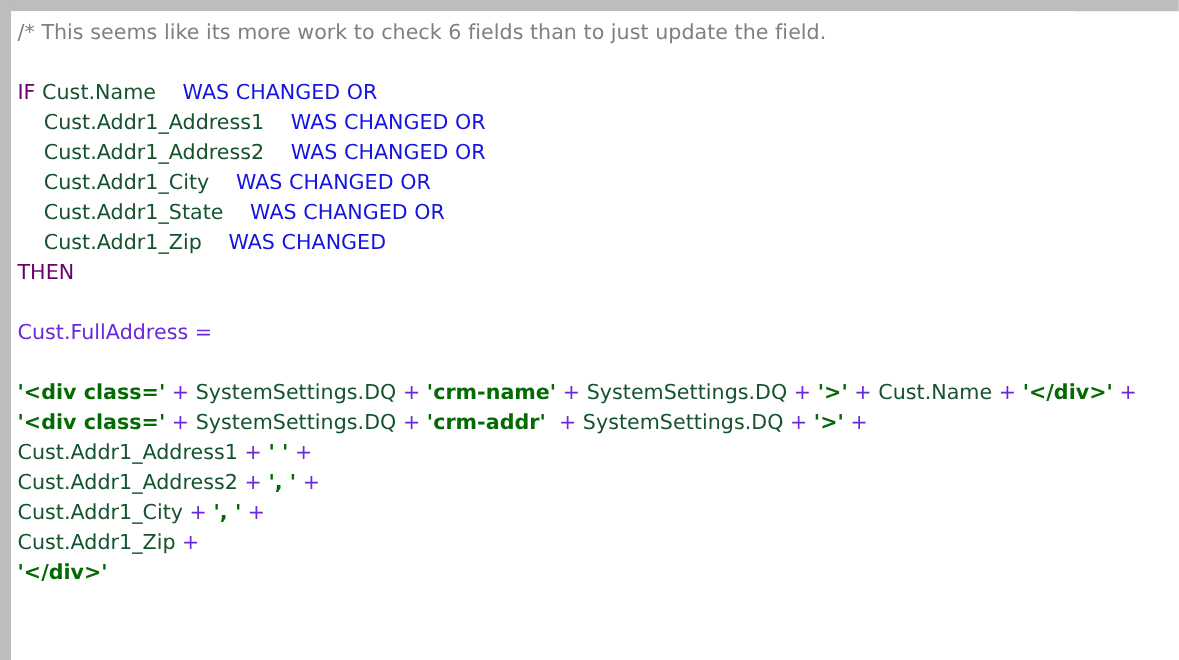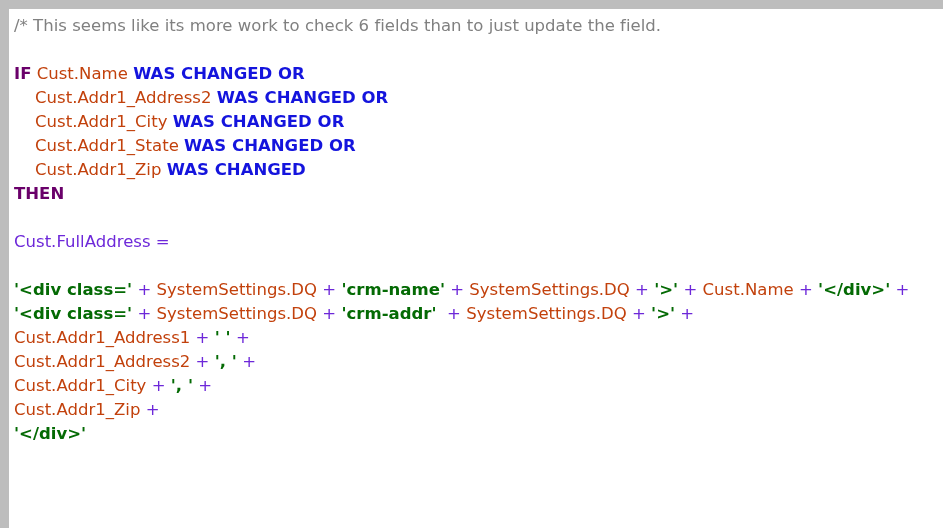--- a/index.html
+++ b/index.html
@@ -56,39 +56,40 @@
     white-space: pre;
     color: #000000;
     letter-spacing: 0.02px;
   }
   .code-line.blank {
     height: 24px;
   }
 
   
   .tok-comment  { color: #808080; }
-  .tok-keyword  { color: #6a006a; font-weight: bold; }
-  .tok-op-kw    { color: #1414dd; font-weight: bold; }
-  .tok-ident    { color: #c2410c; }
+  .tok-keyword  { color: #6a006a; font-weight: normal; }
+  .tok-op-kw    { color: #1414dd; font-weight: normal; margin-left: 16px; }
+  .tok-ident    { color: #14532d; }
   .tok-string   { color: #046a04; font-weight: bold; text-align: center; }
   .tok-plain    { color: #6d28d9; }
 </style>
 </head>
 <body>
 
 <div id="root">
 
   <div class="top-band"></div>
   <div class="left-gutter"></div>
 
   <div class="code-surface">
     <div id="code-lines">
         <div class="code-line"><span class="tok-comment">/* This seems like its more work to check 6 fields than to just update the field.</span></div>
         <div class="code-line blank">&nbsp;</div>
         <div class="code-line"><span class="tok-keyword">IF</span><span class="tok-plain"> </span><span class="tok-ident">Cust.Name</span><span class="tok-plain"> </span><span class="tok-op-kw">WAS CHANGED OR</span></div>
+        <div class="code-line"><span class="tok-plain">    </span><span class="tok-ident">Cust.Addr1_Address1</span><span class="tok-plain"> </span><span class="tok-op-kw">WAS CHANGED OR</span></div>
         <div class="code-line"><span class="tok-plain">    </span><span class="tok-ident">Cust.Addr1_Address2</span><span class="tok-plain"> </span><span class="tok-op-kw">WAS CHANGED OR</span></div>
         <div class="code-line"><span class="tok-plain">    </span><span class="tok-ident">Cust.Addr1_City</span><span class="tok-plain"> </span><span class="tok-op-kw">WAS CHANGED OR</span></div>
         <div class="code-line"><span class="tok-plain">    </span><span class="tok-ident">Cust.Addr1_State</span><span class="tok-plain"> </span><span class="tok-op-kw">WAS CHANGED OR</span></div>
         <div class="code-line"><span class="tok-plain">    </span><span class="tok-ident">Cust.Addr1_Zip</span><span class="tok-plain"> </span><span class="tok-op-kw">WAS CHANGED</span></div>
         <div class="code-line"><span class="tok-keyword">THEN</span></div>
         <div class="code-line blank">&nbsp;</div>
         <div class="code-line"><span class="tok-plain">Cust.FullAddress =</span></div>
         <div class="code-line blank">&nbsp;</div>
         <div class="code-line"><span class="tok-string">'&lt;div class='</span><span class="tok-plain"> + </span><span class="tok-ident">SystemSettings.DQ</span><span class="tok-plain"> + </span><span class="tok-string">'crm-name'</span><span class="tok-plain"> + </span><span class="tok-ident">SystemSettings.DQ</span><span class="tok-plain"> + </span><span class="tok-string">'&gt;'</span><span class="tok-plain"> + </span><span class="tok-ident">Cust.Name</span><span class="tok-plain"> + </span><span class="tok-string">'&lt;/div&gt;'</span><span class="tok-plain"> +</span></div>
         <div class="code-line"><span class="tok-string">'&lt;div class='</span><span class="tok-plain"> + </span><span class="tok-ident">SystemSettings.DQ</span><span class="tok-plain"> + </span><span class="tok-string">'crm-addr'</span><span class="tok-plain">  + </span><span class="tok-ident">SystemSettings.DQ</span><span class="tok-plain"> + </span><span class="tok-string">'&gt;'</span><span class="tok-plain"> +</span></div>

